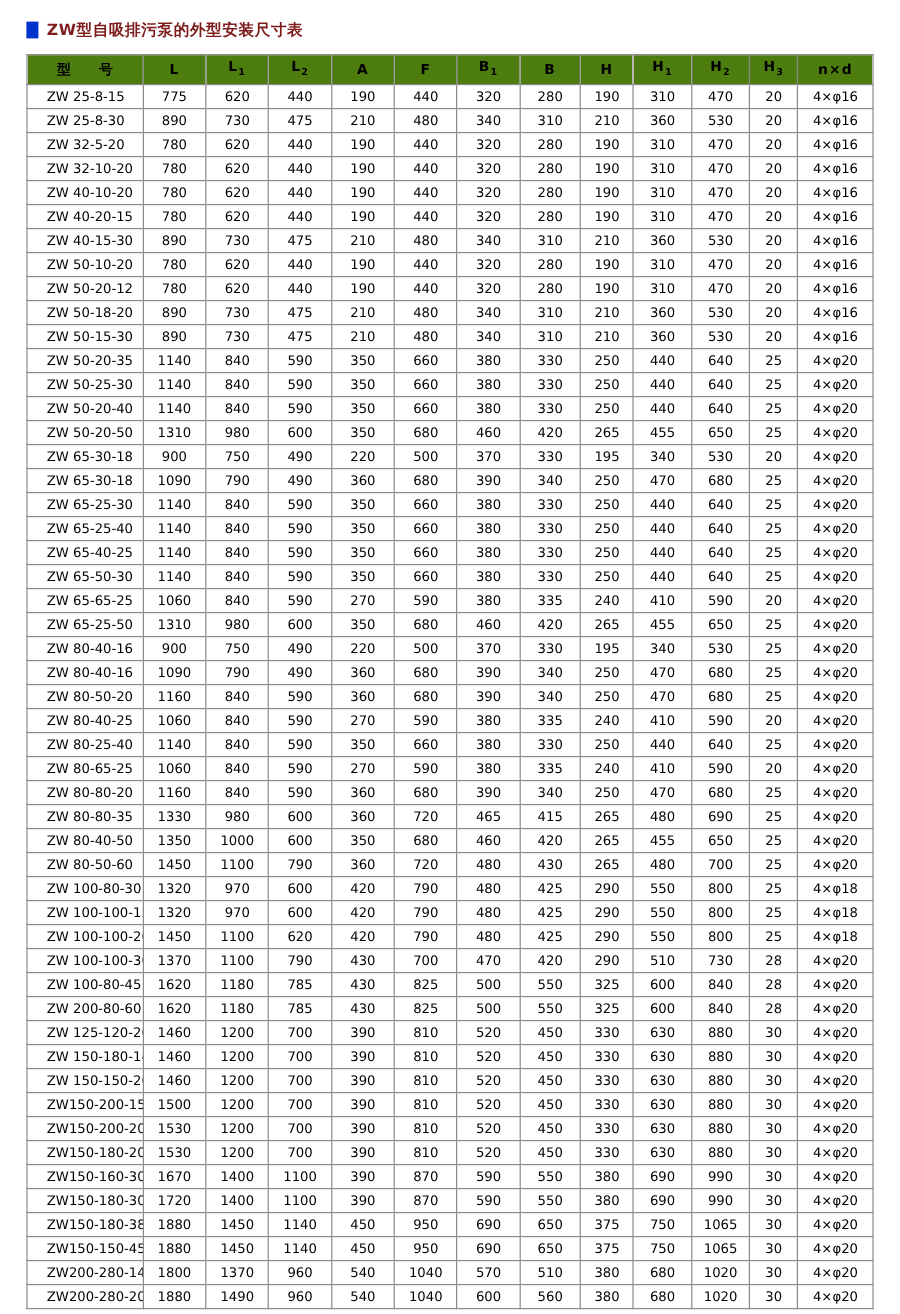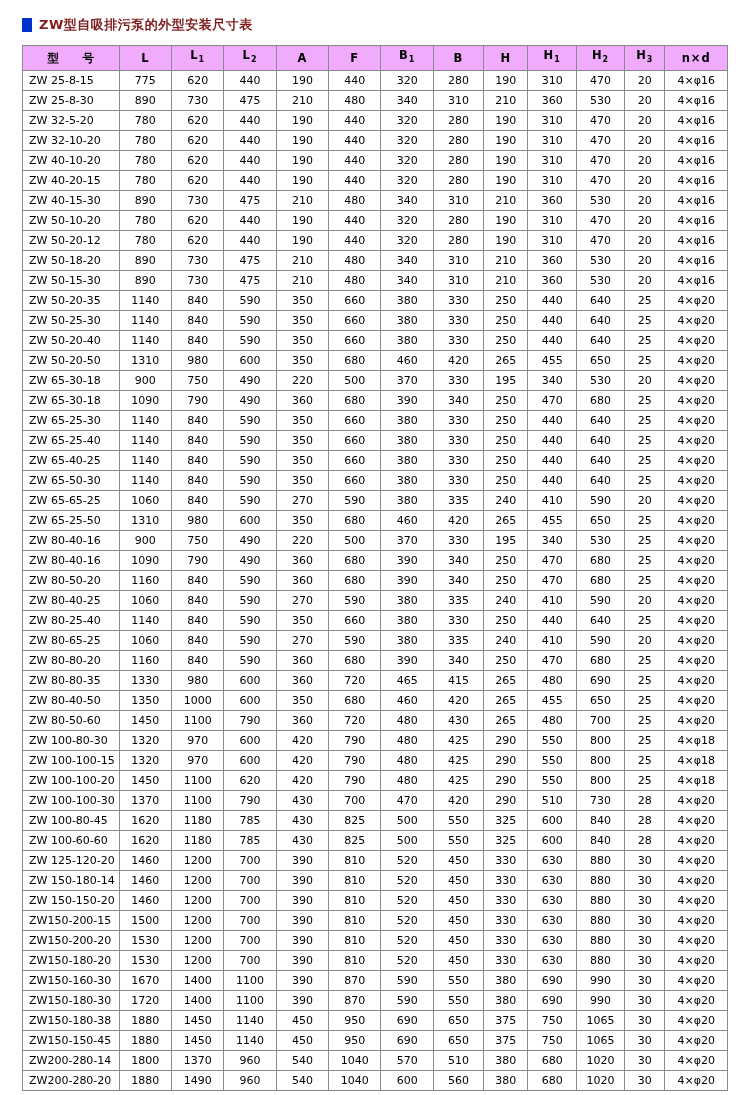--- a/index.html
+++ b/index.html
@@ -47,30 +47,30 @@
     height:19px;
     line-height:17px;
     padding:0;
     white-space:nowrap;
     overflow:hidden;
   }
   table.spec thead th{
     font-weight:bold;
     font-size:11.5px;
     height:24px;
-    background:#f0abfc;
+    background:#4d7c0f;
     letter-spacing:1px;
   }
   table.spec thead th.model{
     letter-spacing:6px;
     padding-left:6px;
   }
   table.spec td.model-cell{
     text-align:left;
-    padding-left:6px;
+    padding-left:16px;
     letter-spacing:0;
   }
   .sub{
     font-size:8px;
     vertical-align:sub;
   }
   
   col.c0{width:96px;}
   col.c1{width:52px;}
   col.c2{width:52px;}
@@ -693,21 +693,21 @@
           <td>825</td>
           <td>500</td>
           <td>550</td>
           <td>325</td>
           <td>600</td>
           <td>840</td>
           <td>28</td>
           <td>4×φ20</td>
         </tr>
         <tr>
-          <td class="model-cell">ZW 100-60-60</td>
+          <td class="model-cell">ZW 200-80-60</td>
           <td>1620</td>
           <td>1180</td>
           <td>785</td>
           <td>430</td>
           <td>825</td>
           <td>500</td>
           <td>550</td>
           <td>325</td>
           <td>600</td>
           <td>840</td>

